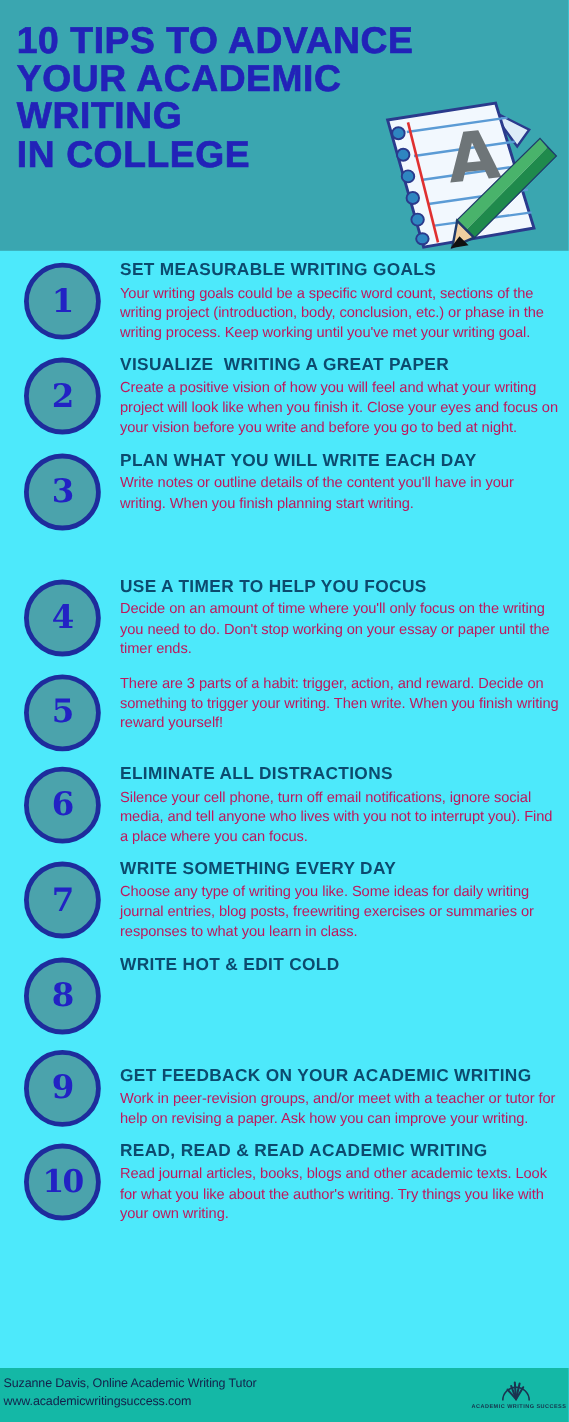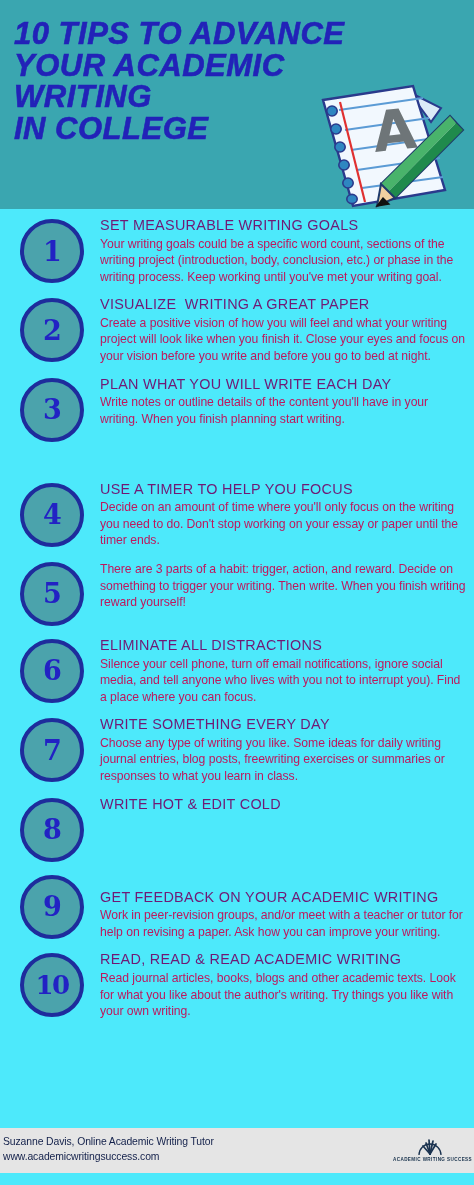--- a/index.html
+++ b/index.html
@@ -21,21 +21,20 @@
     height: 209px;
     background: #3AA6B0;
     overflow: hidden;
   }
   .header-title {
     position: absolute;
     left: 14px; top: 18px;
     width: 320px;
     color: #2222B8;
     font-weight: bold;
-    font-style: italic;
     font-size: 31px;
     line-height: 1.02;
     letter-spacing: 0.5px;
     text-transform: uppercase;
     -webkit-text-stroke: 0.6px #2222B8;
   }
   .header-title .tline { display: block; white-space: nowrap; }
 
   
   .notebook-icon {
@@ -76,43 +75,43 @@
   }
   .circle.wide .circle-num { font-size: 26px; letter-spacing: -1.5px; }
 
   .tip-body {
     flex: 1 1 auto;
     padding-left: 16px;
     padding-right: 6px;
     padding-top: 1px;
   }
   .tip-title {
-    color: #701a75;
-    font-weight: normal;
+    color: #0c4a6e;
+    font-weight: bold;
     font-size: 14.4px;
     line-height: 1.08;
     letter-spacing: 0.3px;
     text-transform: uppercase;
     margin-bottom: 2px;
     white-space: pre;
   }
   .tip-title.wrap { white-space: pre-wrap; margin-top: 16px; }
   .tip-text {
     color: #be185d;
     font-size: 12.2px;
     line-height: 1.36;
     letter-spacing: -0.05px;
   }
 
   
   .footer {
     position: absolute;
-    left: 0; bottom: 12px;
+    left: 0; bottom: 0;
     width: 474px; height: 45px;
-    background: #e5e5e5;
+    background: #14b8a6;
   }
   .footer-line {
     position: absolute;
     left: 3px;
     color: #13204A;
     font-size: 10.4px;
     letter-spacing: -0.1px;
     white-space: nowrap;
   }
   .footer-line.l1 { top: 8px; }

